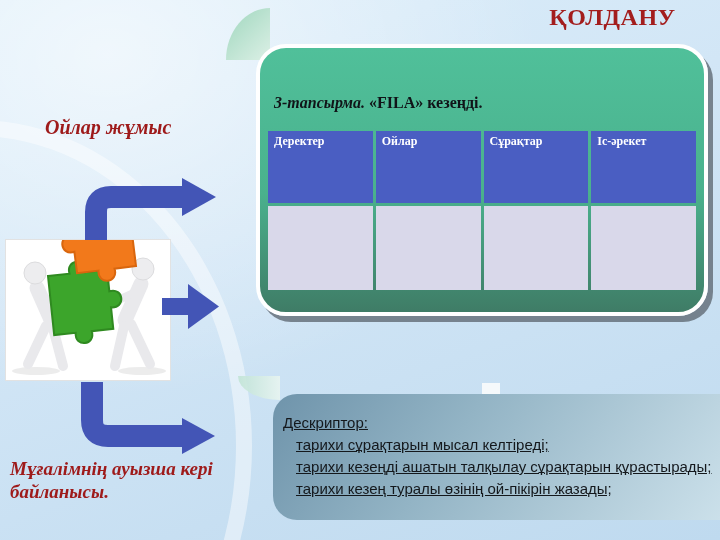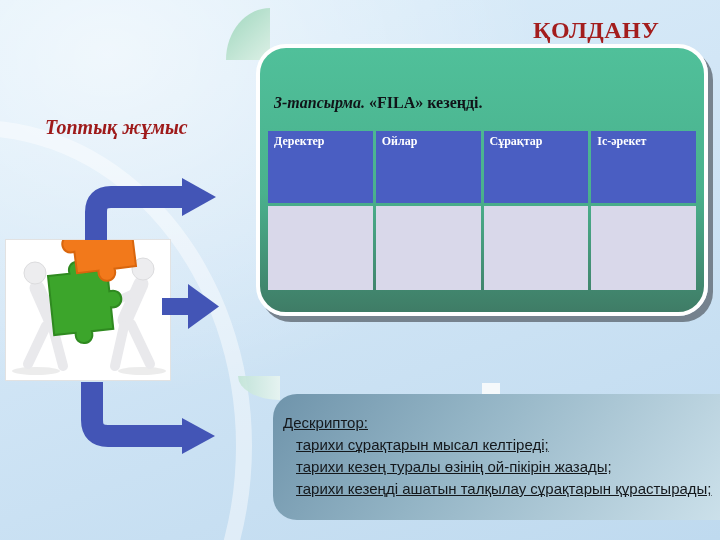--- a/index.html
+++ b/index.html
@@ -11,22 +11,22 @@
       linear-gradient(160deg,#DCEEFA 0%,#D2E6F6 40%,#BFDAEF 100%);
   }
   
   .bg-arc{position:absolute;width:520px;height:620px;border-radius:50%;
     border:16px solid rgba(255,255,255,.45);left:-300px;top:120px;}
   .corner-leaf{position:absolute;left:226px;top:8px;width:44px;height:52px;
     background:linear-gradient(135deg,#9ED6BD,#DCF0E6);border-radius:100% 0 0 0;}
   .leaf-small{position:absolute;left:238px;top:376px;width:42px;height:24px;
     background:linear-gradient(90deg,#BFE3D4,#EAF6F0);border-radius:0 0 0 100%;opacity:.85;}
 
-  .title{position:absolute;left:520px;top:4px;width:185px;margin:13px;
-    font-size:24px;font-weight:bold;color:#A31D1D;letter-spacing:.5px;text-align:left;}
+  .title{position:absolute;left:520px;top:4px;width:185px;margin:0;
+    font-size:24px;font-weight:bold;color:#A31D1D;letter-spacing:.5px;text-align:center;}
 
   
   .task-card{position:absolute;left:256px;top:44px;width:444px;height:264px;
     background:linear-gradient(180deg,#50C09A 0%,#4AB18D 55%,#3F7C66 100%);
     border:4px solid #ffffff;border-radius:30px;
     box-shadow:5px 6px 0 rgba(96,106,116,.8);}
   .card-heading{position:absolute;left:14px;top:46px;font-size:16px;font-weight:bold;color:#101418;}
   .card-heading .it{font-style:italic;}
   .fila-table{position:absolute;left:5px;top:80px;width:434px;border-collapse:separate;border-spacing:3px;}
   .fila-table th{background:#4A5EC2;color:#ffffff;font-size:12px;font-weight:bold;
@@ -80,21 +80,22 @@
         <tr>
           <td></td>
           <td></td>
           <td></td>
           <td></td>
         </tr>
       </tbody>
     </table>
   </div>
 
-  <div class="label-red label-group">Топтық жұмыс</div>
+  <div class="label-red label-group">Ойлар жұмыс</div>
+  <div class="label-red label-feedback">Мұғалімнің ауызша кері байланысы.</div>
 
   <div class="puzzle-img">
     <svg width="164" height="140" viewBox="0 0 164 140">
       <ellipse cx="30" cy="131" rx="24" ry="4" fill="#ECECEC"></ellipse>
       <ellipse cx="136" cy="131" rx="24" ry="4" fill="#ECECEC"></ellipse>
 
       <g stroke="#E9E9EC" stroke-linecap="round" fill="none">
         <path d="M31 48 L46 82" stroke-width="15"></path>
         <path d="M40 86 L22 124" stroke-width="10"></path>
         <path d="M47 88 L57 126" stroke-width="10"></path>
@@ -135,17 +136,17 @@
     </g>
     <g fill="#F7FAFC" opacity="0.97">
       <rect x="482" y="383" width="18" height="20"></rect>
       <polygon points="468,401 514,401 491,424"></polygon>
     </g>
   </svg>
 
   <div class="descriptor-box">
     <div class="d-title">Дескриптор:</div>
     <div class="d-item">тарихи сұрақтарын мысал келтіреді;</div>
+    <div class="d-item">тарихи кезеңді ашатын талқылау сұрақтарын құрастырады;</div>
     <div class="d-item">тарихи кезең туралы  өзінің ой-пікірін жазады;</div>
-    <div class="d-item">тарихи кезеңді ашатын талқылау сұрақтарын құрастырады;</div>
   </div>
 
 </div>
 
 </body></html>

